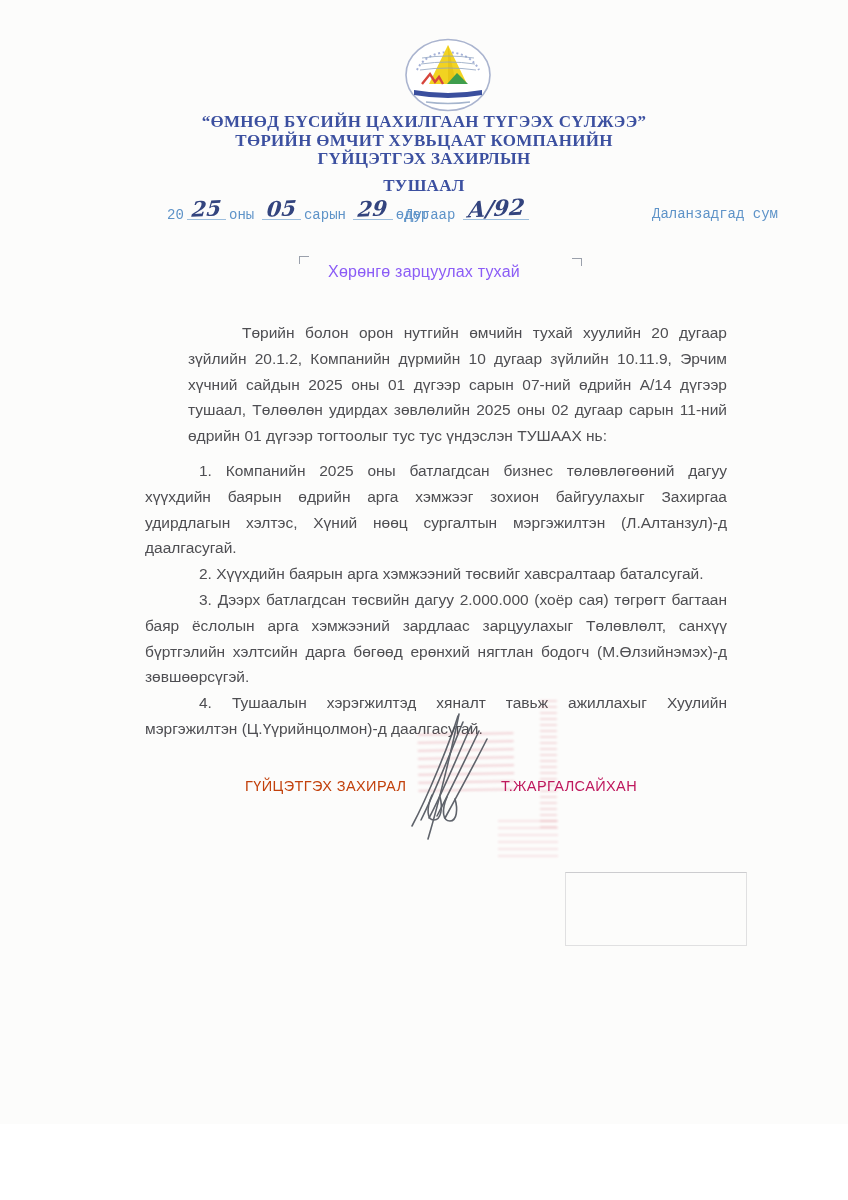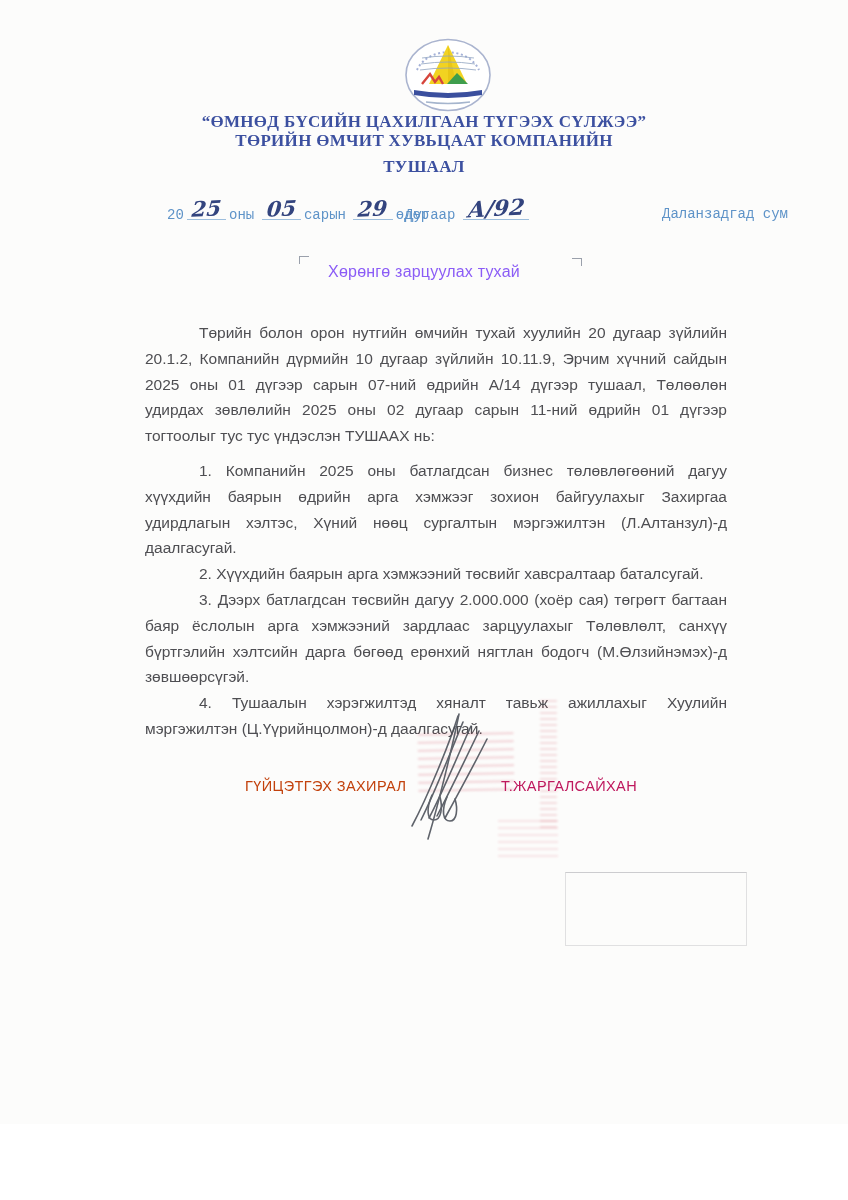--- a/index.html
+++ b/index.html
@@ -24,21 +24,21 @@
   }
   .org-header .doc-type{margin-top:8px;}
   
   .meta{position:absolute;top:0;left:0;width:100%;height:0;}
   .printed{
     font-size:14px;color:#5e93c8;
     font-family:Liberation Mono, monospace;
   }
   .meta-date{position:absolute;left:167px;top:205px;white-space:nowrap;}
   .meta-number{position:absolute;left:405px;top:205px;white-space:nowrap;}
-  .meta-location{position:absolute;left:652px;top:206px;white-space:nowrap;margin-left:10px;}
+  .meta-location{position:absolute;left:652px;top:206px;white-space:nowrap;}
   .hw-slot{
     display:inline-block;
     border-bottom:1px solid #9dbedd;
     padding:0 5px;margin:0 3px;
     line-height:10px;
   }
   .hw{
     display:inline-block;
     font-family:"DejaVu Serif",serif;
     font-style:italic;font-weight:700;
@@ -56,21 +56,21 @@
   .crop{position:absolute;width:9px;height:7px;}
   .crop-left{left:299px;top:256px;border-left:1px solid #9aa0ab;border-top:1px solid #9aa0ab;}
   .crop-right{left:572px;top:258px;border-right:1px solid #9aa0ab;border-top:1px solid #9aa0ab;}
   
   .body-text{
     position:absolute;top:320px;left:145px;width:582px;
     font-size:15.5px;line-height:25.8px;
     color:#4e4e52;text-align:justify;
   }
   .para{margin:0;text-indent:54px;}
-  .para.preamble{margin-bottom:9px;}
+  .para.preamble{margin-bottom:9px;margin-left:43px;}
   
   .stamp-patch{
     position:absolute;left:418px;top:733px;width:96px;height:64px;
     background:repeating-linear-gradient(to bottom,
       rgba(205,60,80,.55) 0 2px, rgba(205,60,80,0) 2px 8px);
     filter:blur(1.1px);opacity:.38;
     transform:rotate(-1deg);
   }
   .stamp-strip{
     position:absolute;left:540px;top:700px;width:17px;height:132px;
@@ -123,20 +123,21 @@
       <polygon points="43,46 53,35 64,46" fill="#3f9e4d"></polygon>
 
       <path d="M10,52 Q44,58 78,52 L78,57 Q44,63 10,57 Z" fill="#3a4f9e"></path>
       <path d="M22,64 Q44,67 66,64" fill="none" stroke="#8fa3c0" stroke-width="1.4" opacity=".8"></path>
     </svg>
   </div>
 
   <div class="org-header">
     <div>“ӨМНӨД БҮСИЙН ЦАХИЛГААН ТҮГЭЭХ СҮЛЖЭЭ”</div>
     <div>ТӨРИЙН ӨМЧИТ ХУВЬЦААТ КОМПАНИЙН</div>
+    <div>ГҮЙЦЭТГЭХ ЗАХИРЛЫН</div>
     <div class="doc-type">ТУШААЛ</div>
   </div>
 
   <div class="meta">
     <div class="meta-date">
       <span class="printed">20</span><span class="hw-slot"><span class="hw">25</span></span><span class="printed">оны</span>
       <span class="hw-slot"><span class="hw">05</span></span><span class="printed">сарын</span>
       <span class="hw-slot"><span class="hw">29</span></span><span class="printed">өдөр</span>
     </div>
     <div class="meta-number">

